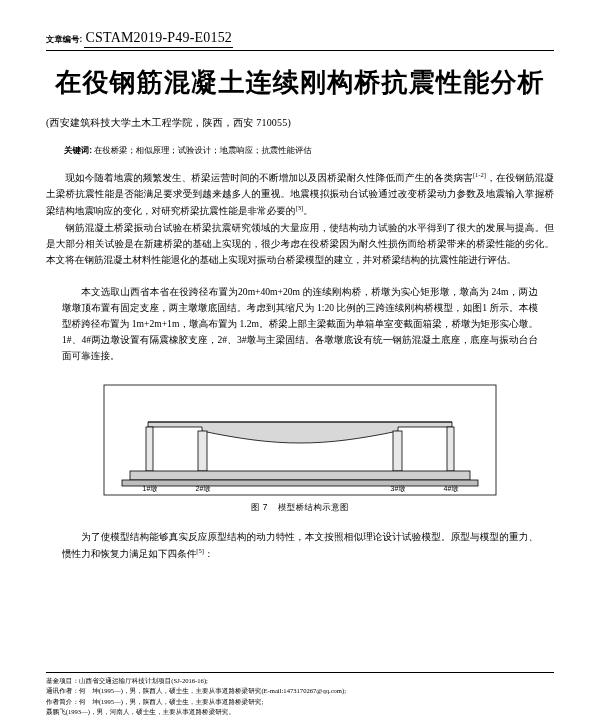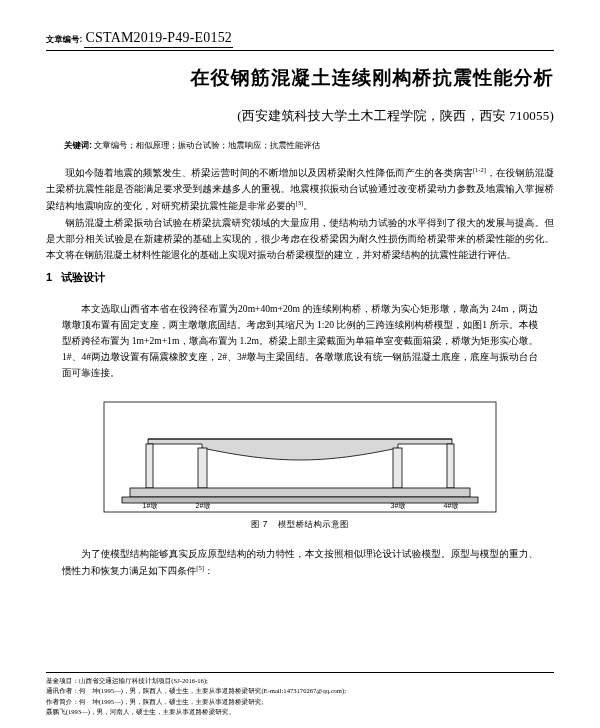--- a/index.html
+++ b/index.html
@@ -41,42 +41,42 @@
     font-size: 14px;
     border-bottom: 0.6px solid #000;
     padding: 0 1px 1px 1px;
   }
   .rule-top {
     border-top: 0.8px solid #000;
     margin-top: 1px;
     margin-bottom: 14px;
   }
   .title {
-    text-align: right;
-    font-family: "Liberation Sans", sans-serif;
-    font-weight: bold;
-    font-size: 19px;
+    text-align: center;
+    font-family: "Liberation Sans", sans-serif;
+    font-weight: bold;
+    font-size: 26px;
     letter-spacing: 1.2px;
     margin: 10px 0 16px 0;
   }
   .authors {
     text-align: center;
     font-size: 11px;
     letter-spacing: 2px;
     margin-bottom: 6px;
     font-family: "Liberation Sans", sans-serif;
     font-weight: bold;
   }
   .authors .star {
     font-size: 8px;
     vertical-align: super;
   }
   .affil {
-    text-align: right;
-    font-size: 13px;
+    text-align: left;
+    font-size: 10px;
     margin-bottom: 14px;
     letter-spacing: 0.2px;
   }
   .abstract-block {
     padding: 0 18px 0 18px;
     font-size: 8.4px;
     line-height: 1.55;
     text-align: justify;
   }
   .abs-label {
@@ -181,31 +181,28 @@
   </div>
   <div class="rule-top"></div>
 
   <div class="title">在役钢筋混凝土连续刚构桥抗震性能分析</div>
 
 
   <div class="affil">(西安建筑科技大学土木工程学院，陕西，西安 710055)</div>
 
 
   <div class="keywords">
-    <span class="kw-label">关键词:</span><span>文章编号；相似原理；振动台试验；地震响应；抗震性能评估</span>
+    <span class="kw-label">关键词:</span><span>在役桥梁；相似原理；试验设计；地震响应；抗震性能评估</span>
   </div>
 
   <div class="body-text">
     <p>现如今随着地震的频繁发生、桥梁运营时间的不断增加以及因桥梁耐久性降低而产生的各类病害<sup>[1-2]</sup>，在役钢筋混凝土梁桥抗震性能是否能满足要求受到越来越多人的重视。地震模拟振动台试验通过改变桥梁动力参数及地震输入掌握桥梁结构地震响应的变化，对研究桥梁抗震性能是非常必要的<sup>[3]</sup>。</p>
     <p>钢筋混凝土桥梁振动台试验在桥梁抗震研究领域的大量应用，使结构动力试验的水平得到了很大的发展与提高。但是大部分相关试验是在新建桥梁的基础上实现的，很少考虑在役桥梁因为耐久性损伤而给桥梁带来的桥梁性能的劣化。本文将在钢筋混凝土材料性能退化的基础上实现对振动台桥梁模型的建立，并对桥梁结构的抗震性能进行评估。</p>
   </div>
 
-  <div class="section-head">
-    <span class="num">1</span><span>试验设计</span>
-  </div>
 
   <div class="subsec">
     <p>本文选取山西省本省在役跨径布置为20m+40m+20m 的连续刚构桥，桥墩为实心矩形墩，墩高为 24m，两边墩墩顶布置有固定支座，两主墩墩底固结。考虑到其缩尺为 1:20 比例的三跨连续刚构桥模型，如图1 所示。本模型桥跨径布置为 1m+2m+1m，墩高布置为 1.2m。桥梁上部主梁截面为单箱单室变截面箱梁，桥墩为矩形实心墩。1#、4#两边墩设置有隔震橡胶支座，2#、3#墩与主梁固结。各墩墩底设有统一钢筋混凝土底座，底座与振动台台面可靠连接。</p>
   </div>
 
   <div class="figure-wrap">
     <div class="figure-box">
       <svg class="fig-svg" width="420" height="118" viewBox="0 0 420 118" xmlns="http://www.w3.org/2000/svg">
 
         <rect x="14" y="4" width="392" height="110" fill="#ffffff" stroke="#000000" stroke-width="0.8"></rect>

